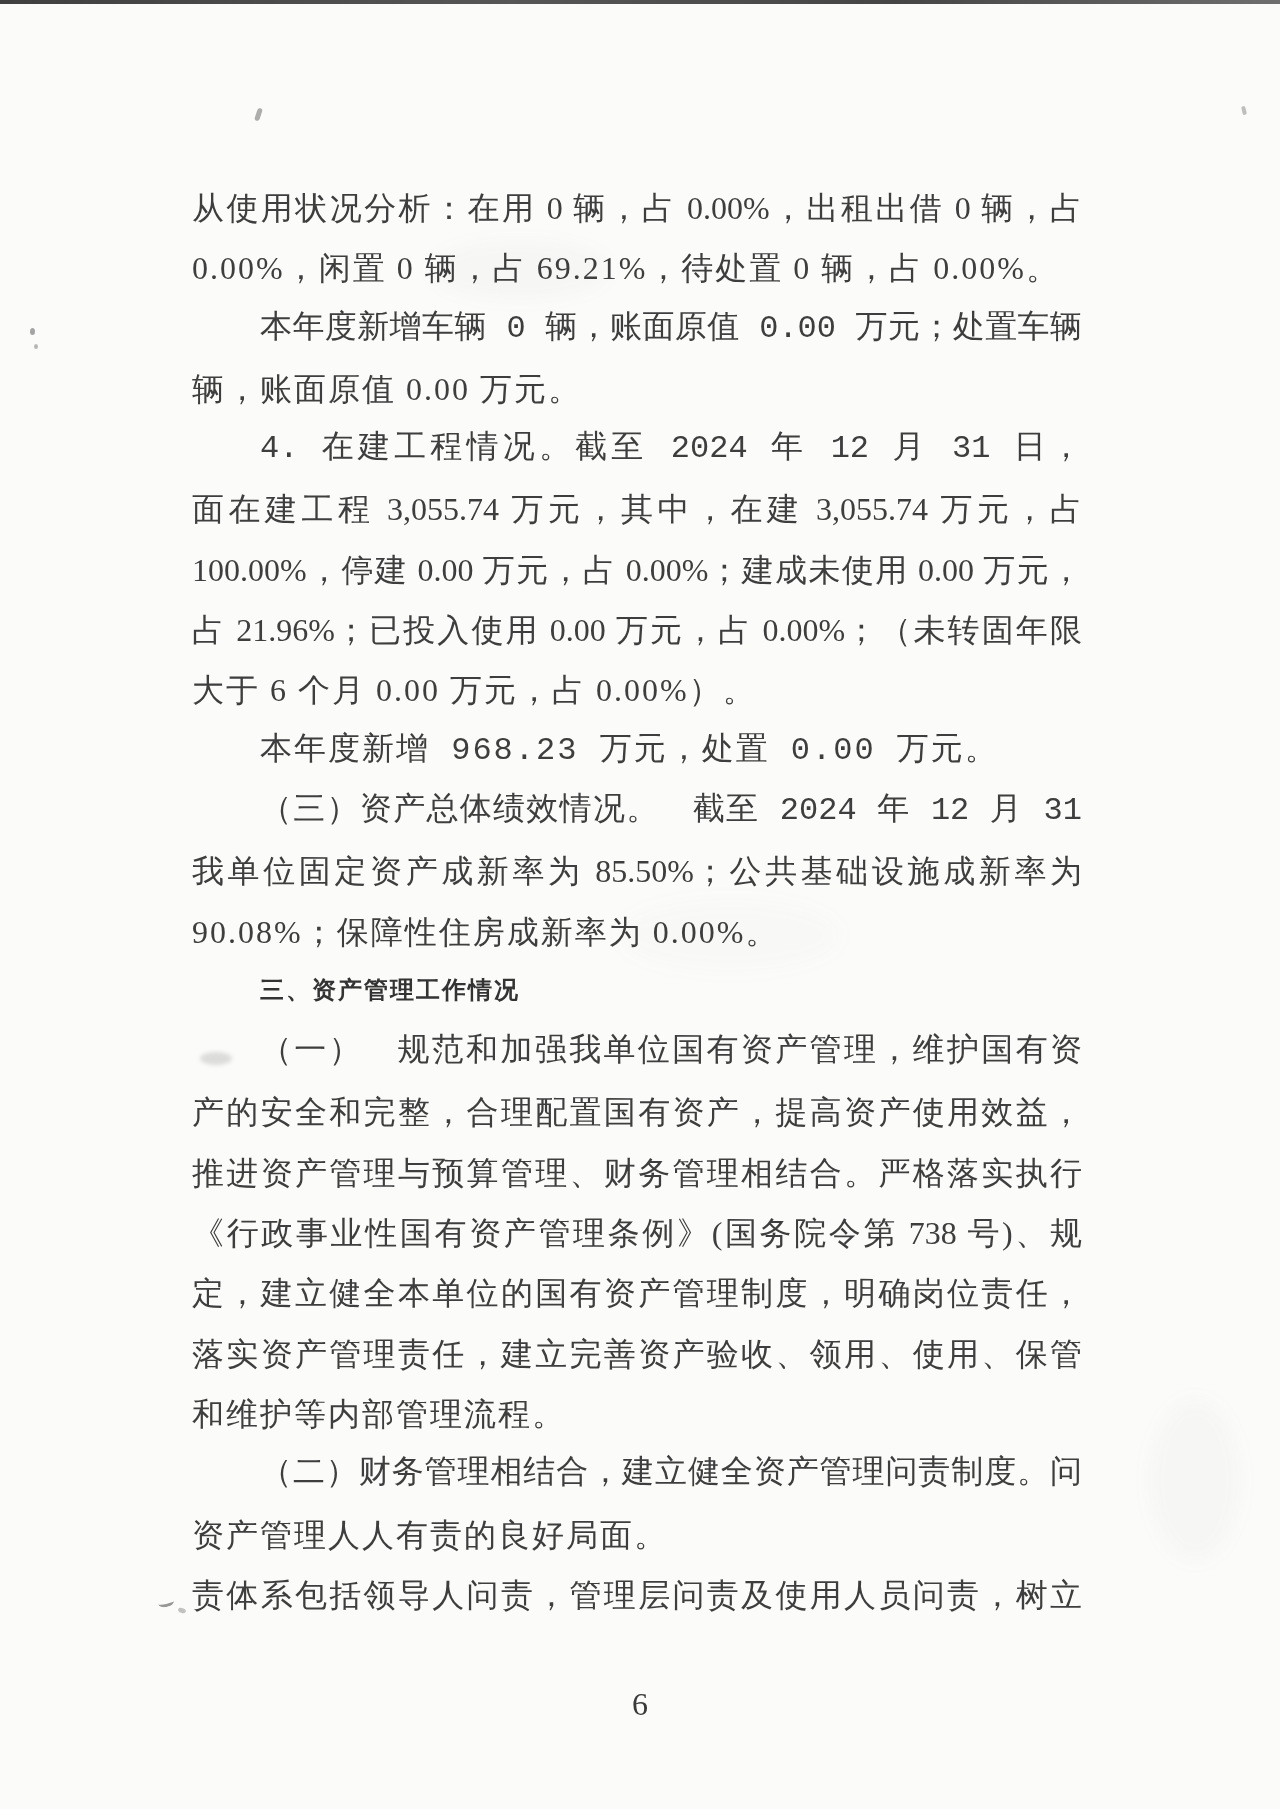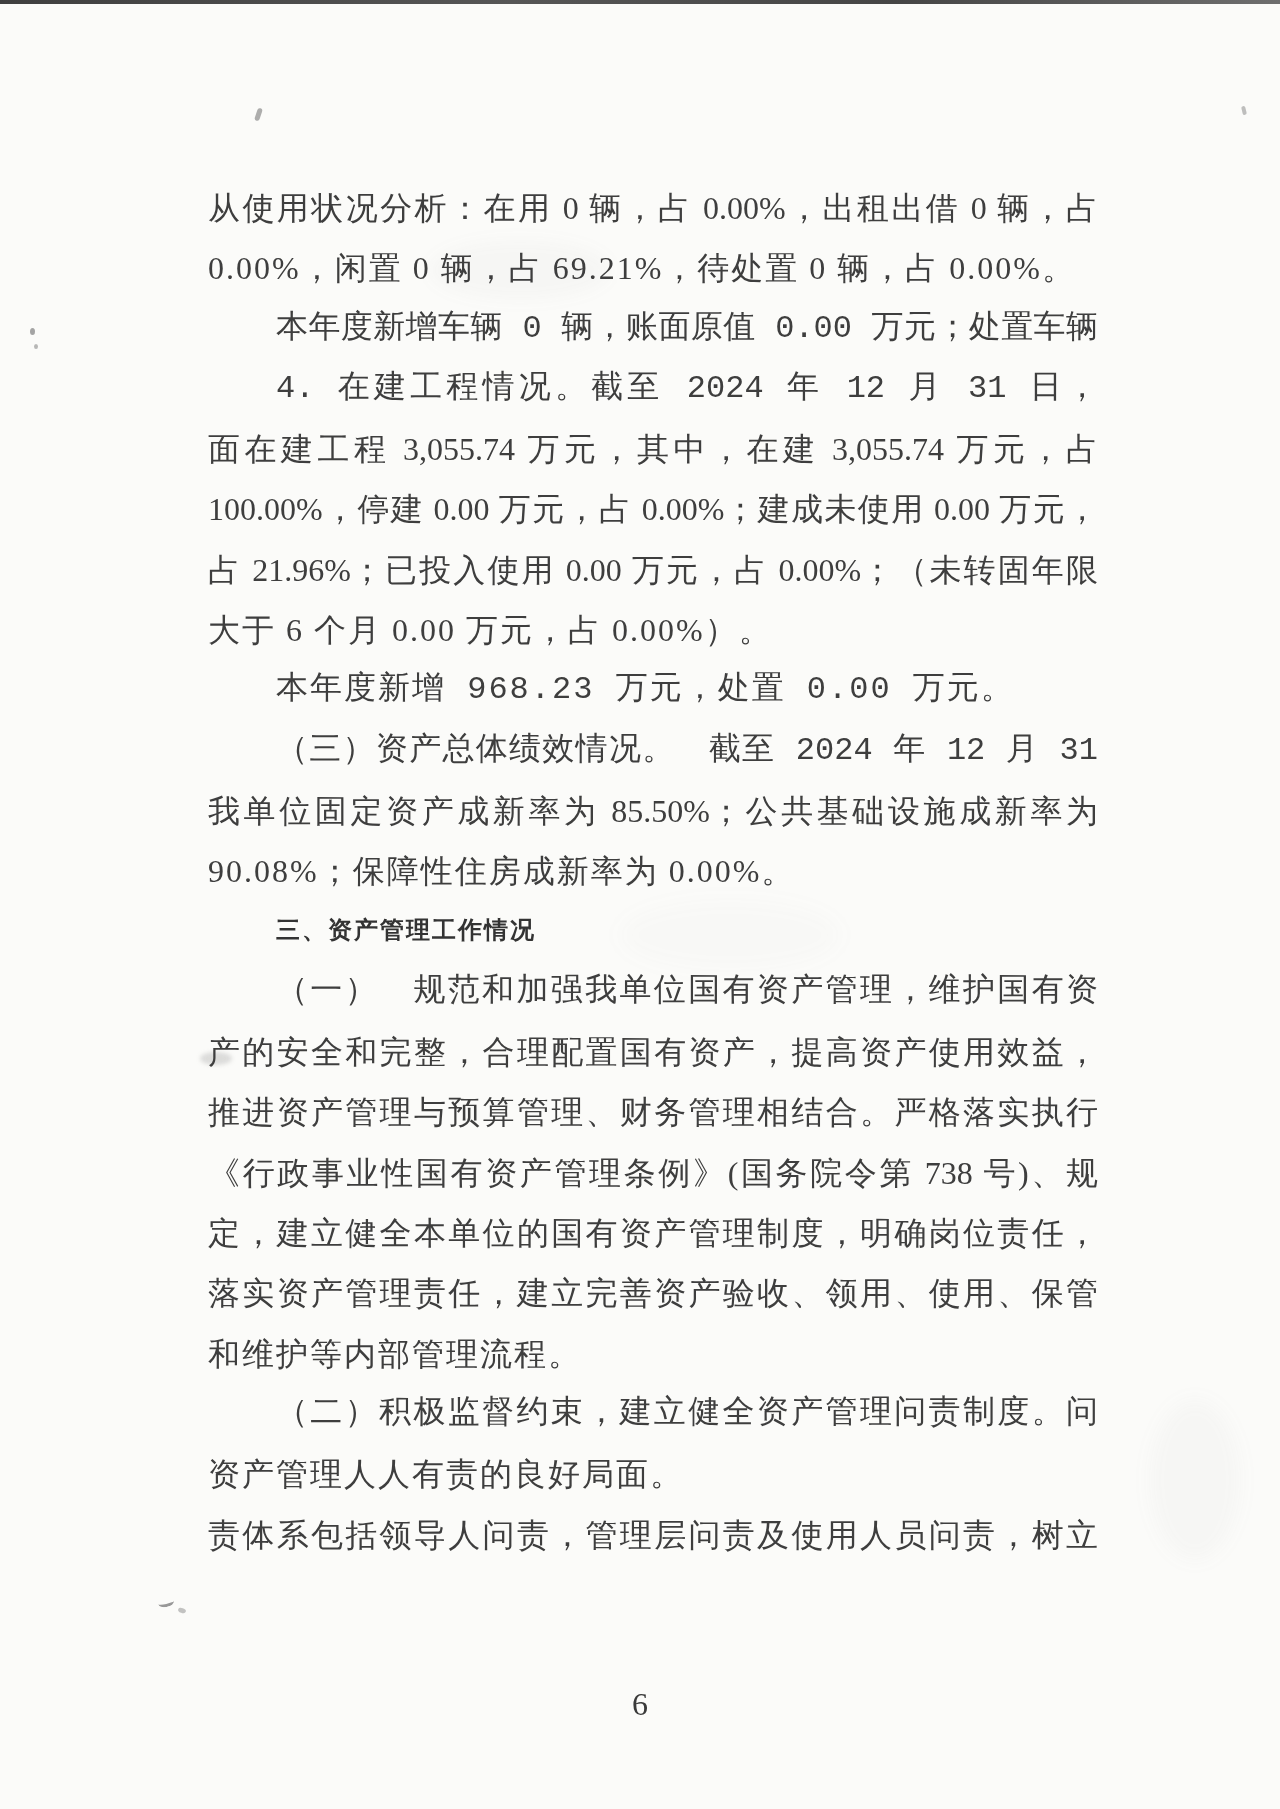--- a/index.html
+++ b/index.html
@@ -12,21 +12,21 @@
   }
   .page { position: absolute; inset: 0; }
   
   .scan-edge {
     position: absolute; top: 0; left: 0;
     width: 1280px; height: 4px;
     background: linear-gradient(to right, #3f3f3f, #565656 40%, #454545 70%, #6e6e6e);
   }
   .content {
     position: absolute;
-    left: 208px; top: 178px;
+    left: 192px; top: 178px;
     width: 890px;
     color: #3e3e3e;
   }
   .line {
     height: 60.3px;
     line-height: 60.3px;
     font-size: 32px;
     letter-spacing: 2px;
     white-space: nowrap;
     overflow: hidden;
@@ -81,37 +81,38 @@
   <div class="artifact a-dot1"></div>
   <div class="artifact a-dot2"></div>
   <div class="artifact a-squiggle1"></div>
   <div class="artifact a-squiggle2"></div>
   <div class="artifact a-smudge1"></div>
 
   <main class="content">
     <div class="line fill">从使用状况分析：在用 0 辆，占 0.00%，出租出借 0 辆，占</div>
     <div class="line">0.00%，闲置 0 辆，占 69.21%，待处置 0 辆，占 0.00%。</div>
     <div class="line indent fill">本年度新增车辆 0 辆，账面原值 0.00 万元；处置车辆 0</div>
+    <div class="line">辆，账面原值 0.00 万元。</div>
     <div class="line indent fill">4. 在建工程情况。截至 2024 年 12 月 31 日，我单位账</div>
     <div class="line fill">面在建工程 3,055.74 万元，其中，在建 3,055.74 万元，占</div>
     <div class="line fill">100.00%，停建 0.00 万元，占 0.00%；建成未使用 0.00 万元，</div>
     <div class="line fill">占 21.96%；已投入使用 0.00 万元，占 0.00%；（未转固年限</div>
     <div class="line">大于 6 个月 0.00 万元，占 0.00%）。</div>
     <div class="line indent">本年度新增 968.23 万元，处置 0.00 万元。</div>
     <div class="line indent fill">（三）资产总体绩效情况。　截至 2024 年 12 月 31 日，</div>
     <div class="line fill">我单位固定资产成新率为 85.50%；公共基础设施成新率为</div>
     <div class="line">90.08%；保障性住房成新率为 0.00%。</div>
     <div class="line indent bold">三、资产管理工作情况</div>
     <div class="line indent fill">（一）　规范和加强我单位国有资产管理，维护国有资</div>
     <div class="line fill">产的安全和完整，合理配置国有资产，提高资产使用效益，</div>
     <div class="line fill">推进资产管理与预算管理、财务管理相结合。严格落实执行</div>
     <div class="line fill">《行政事业性国有资产管理条例》(国务院令第 738 号)、规</div>
     <div class="line fill">定，建立健全本单位的国有资产管理制度，明确岗位责任，</div>
     <div class="line fill">落实资产管理责任，建立完善资产验收、领用、使用、保管</div>
     <div class="line">和维护等内部管理流程。</div>
-    <div class="line indent fill">（二）积极监督约束，建立健全资产管理问责制度。问</div>
+    <div class="line indent fill">（二）财务管理相结合，建立健全资产管理问责制度。问</div>
     <div class="line">资产管理人人有责的良好局面。</div>
     <div class="line fill">责体系包括领导人问责，管理层问责及使用人员问责，树立</div>
   </main>
 
   <div class="page-number">6</div>
 
 </div>
 
 </body></html>

